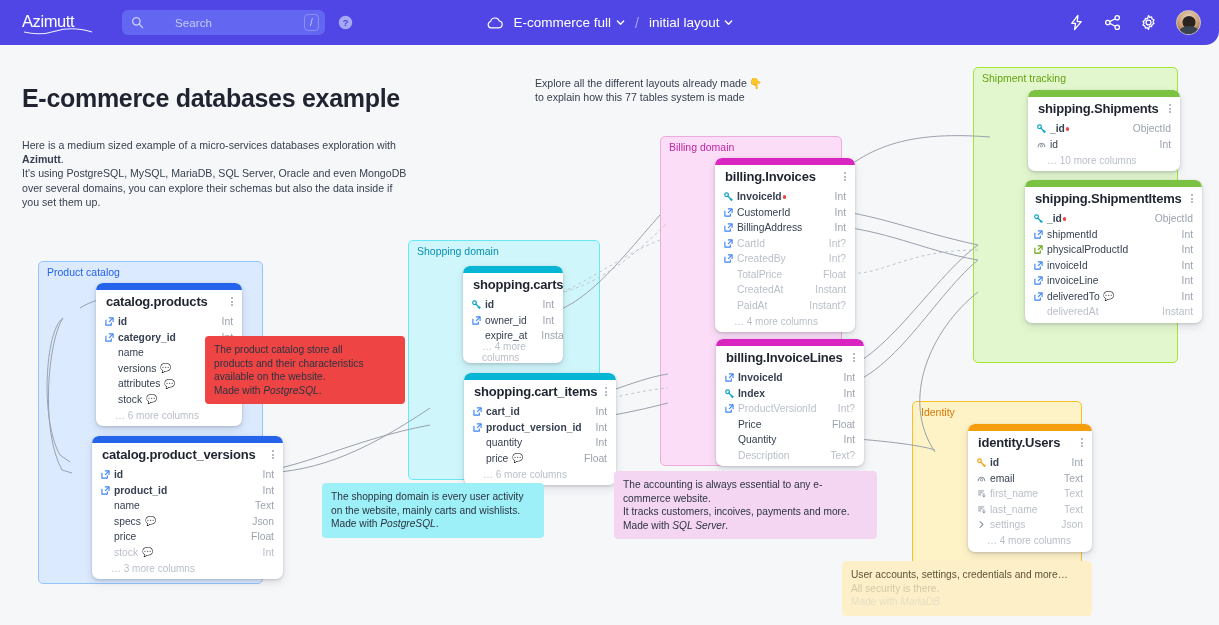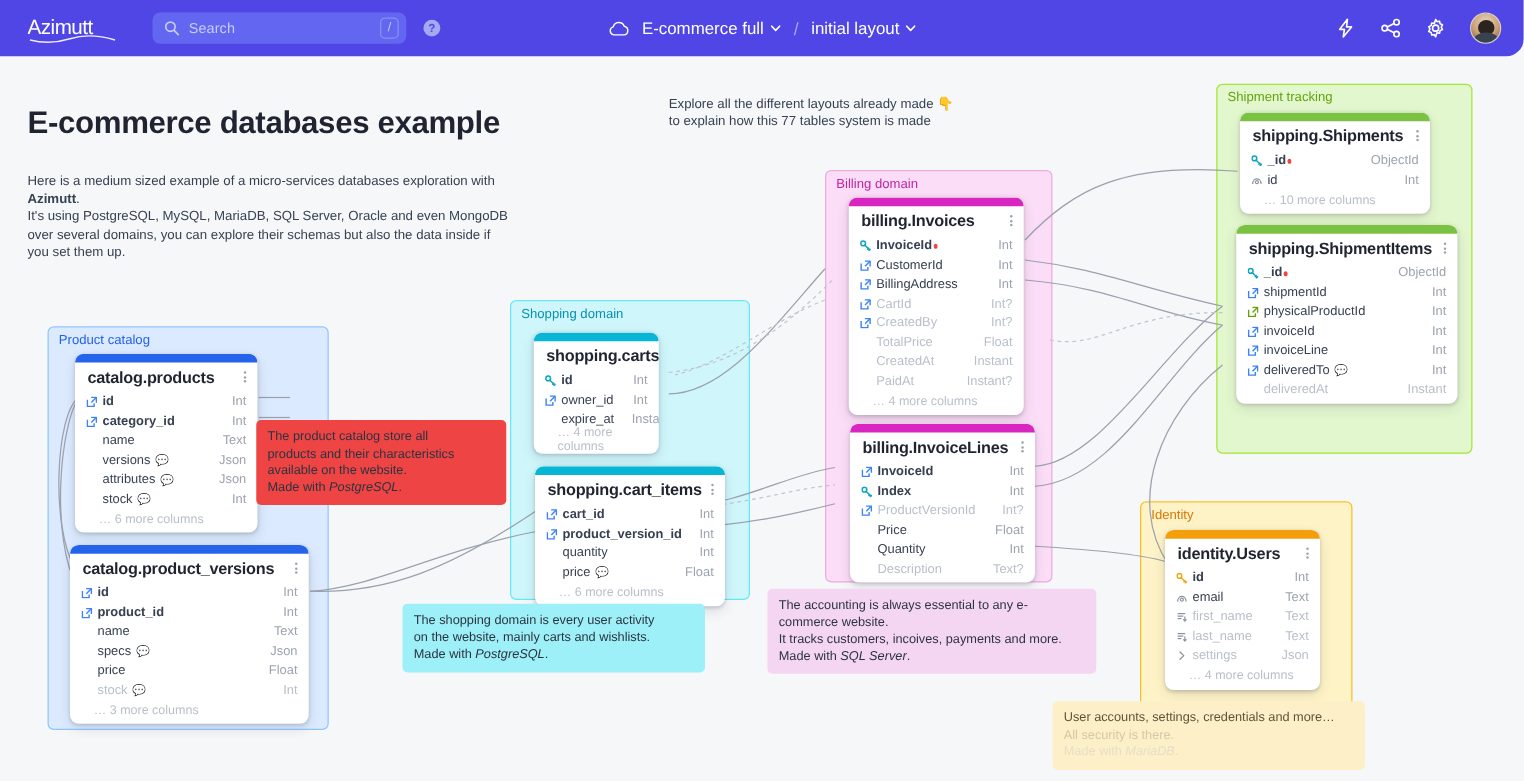--- a/index.html
+++ b/index.html
@@ -21,21 +21,21 @@
   }
   .brand { margin-left: 22px; width: 76px; height: 26px; position: relative; }
   .brand svg { display: block; }
   .search-box {
     margin-left: 24px; width: 203px; height: 25px;
     background: #6366f1; border-radius: 6px;
     display: flex; align-items: center; padding: 0 6px;
     position: relative;
   }
   .search-icon { width: 13px; height: 13px; margin: 0 7px 0 3px; flex: none; }
-  .search-ph { color: #c7ccf5; font-size: 11.5px; letter-spacing: .1px; }
+  .search-ph { color: #c7ccf5; font-size: 11.5px; letter-spacing: .1px; margin-left: 24px; }
   .slash-key {
     position: absolute; right: 6px; top: 4px;
     width: 15px; height: 17px; border: 1px solid #8b8ff0; border-radius: 4px;
     color: #c7ccf5; font-size: 10px; line-height: 15px; text-align: center;
   }
   .help-icon { margin-left: 13px; width: 15px; height: 15px; }
 
   .breadcrumb {
     position: absolute; left: 50%; top: 0; transform: translateX(-50%);
     height: 45px; display: flex; align-items: center; gap: 8px;
@@ -102,21 +102,21 @@
                 background: #e3f7cf; border-color: #a3e635; }
   .g-shipment .group-label { color: #65a30d; }
   .g-identity { left: 912px; top: 401px; width: 170px; height: 205px;
                 background: #fef3c7; border-color: #fbbf24; }
   .g-identity .group-label { color: #d97706; }
 
   
   .tbl {
     position: absolute; background: #ffffff; border-radius: 7px;
     box-shadow: 0 1px 3px rgba(15,23,42,.18), 0 4px 10px rgba(15,23,42,.10);
-    padding-bottom: 3px; overflow: hidden;
+    padding-bottom: 3px; overflow: hidden; margin-left: 36px;
   }
   .tbl-bar { height: 7px; border-radius: 6px 6px 0 0; }
   .tbl-head {
     display: flex; align-items: center; justify-content: space-between;
     padding: 4px 8px 5px 10px;
   }
   .tbl-name { font-size: 13px; font-weight: bold; color: #1f2430; letter-spacing: -.2px; }
   .dots { display: flex; flex-direction: column; gap: 1.5px; padding: 2px 1px; }
   .dots i { width: 2px; height: 2px; border-radius: 50%; background: #9ca3af; display: block; }
   .col {
@@ -137,21 +137,21 @@
   .reddot { display:inline-block; width:3.5px; height:3.5px; border-radius:50%;
             background:#ef4444; vertical-align: super; margin-left: 1px; }
 
   
   .note {
     position: absolute; border-radius: 4px; padding: 7px 9px;
     font-size: 10.2px; line-height: 13.6px; color: #2b3340;
   }
   .note i { font-style: italic; }
   .n-product  { left: 205px; top: 336px; width: 200px; background: #ef4444; }
-  .n-shopping { left: 322px; top: 483px; width: 242px; background: #9df0f7; }
+  .n-shopping { left: 322px; top: 483px; width: 222px; background: #9df0f7; }
   .n-billing  { left: 614px; top: 471px; width: 263px; background: #f5d6f2; }
   .n-shipment { left: 932px; top: 325px; width: 255px; background: #d9f2b8; }
   .n-identity { left: 842px; top: 561px; width: 250px; background: #fdf0c8;
                 color: #5d5338; }
   .n-identity .fade2 { color: #d3c9a8; }
   .n-identity .fade3 { color: #e6dfc6; }
 
   svg.links { position: absolute; left: 0; top: 0; width: 1219px; height: 625px;
               pointer-events: none; z-index: 2; }
   .tbl, .group, .note { z-index: 3; }

